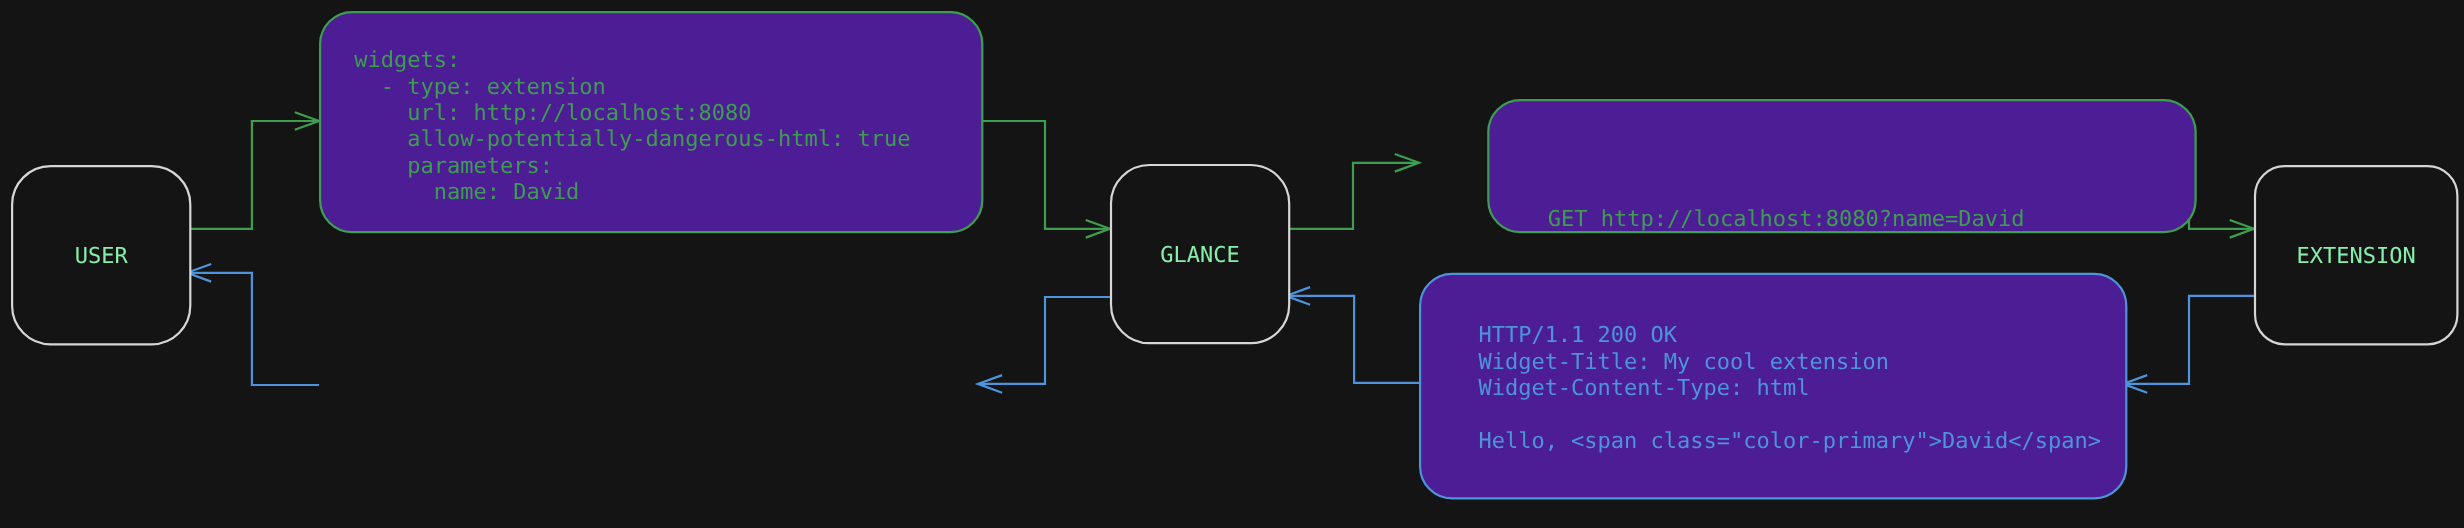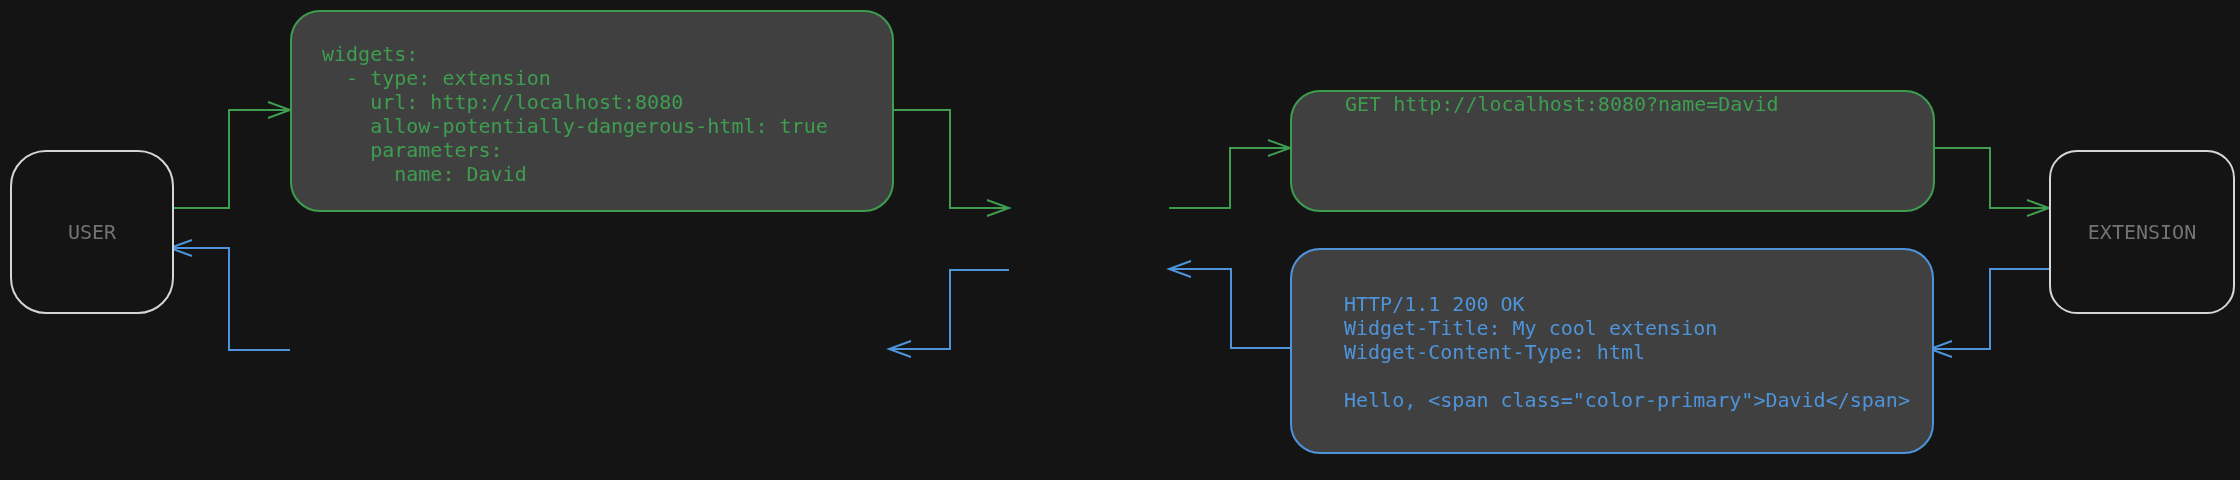--- a/index.html
+++ b/index.html
@@ -9,31 +9,31 @@
   }
   
   #wires{position:absolute;left:0;top:0;width:2240px;height:480px;pointer-events:none;}
   #wires polyline{fill:none;stroke-width:2;}
   .wire-green polyline{stroke:#3e9e50;}
   .wire-blue polyline{stroke:#4e94da;}
   
   .node{
     position:absolute;border:2px solid #d6d6d6;border-radius:36px;
     display:flex;align-items:center;justify-content:center;
-    color:#737373;font-size:20px;background:#141414;
+    color:#86efac;font-size:20px;background:#141414;
   }
   #user-node{left:10px;top:150px;width:160px;height:160px;}
   #glance-node{left:1009px;top:149px;width:160px;height:160px;}
   #extension-node{left:2049px;top:150px;width:182px;height:160px;border-radius:28px;}
   
-  .msg{position:absolute;border-radius:30px;background:#404040;}
+  .msg{position:absolute;border-radius:30px;background:#4c1d95;}
   .msg.green{border:2px solid #3e9e50;color:#3e9e50;}
   .msg.blue{border:2px solid #4e94da;color:#4e94da;}
   #config-box{left:290px;top:10px;width:600px;height:198px;}
-  #request-box{left:1290px;top:90px;width:641px;height:118px;display:flex;align-items:flex-start;}
+  #request-box{left:1352px;top:90px;width:641px;height:118px;display:flex;align-items:flex-end;}
   #response-box{left:1290px;top:248px;width:640px;height:202px;}
   #widget-box{left:290px;top:252px;width:599px;height:216px;}
   .msg pre{
     margin:0;font-family:inherit;font-size:20px;line-height:24px;white-space:pre;
   }
   #config-box pre{padding:30px 0 0 30px;}
   #request-box pre{padding-left:53px;}
   #response-box pre{padding:42px 16px 0 52px;}
   
   #widget-title{position:absolute;left:60px;top:38px;height:24px;line-height:24px;
@@ -83,20 +83,23 @@
     <g class="wire-blue">
       <polyline points="290,350 229,350 229,248 170,248"></polyline>
       <polyline points="192,240 170,248 192,256"></polyline>
     </g>
   </svg>
 
   <div class="node" id="user-node">
     <span>USER</span>
   </div>
 
+  <div class="node" id="glance-node">
+    <span>GLANCE</span>
+  </div>
 
   <div class="node" id="extension-node">
     <span>EXTENSION</span>
   </div>
 
   <div class="msg green" id="config-box">
     <pre>widgets:
   - type: extension
     url: http://localhost:8080
     allow-potentially-dangerous-html: true

